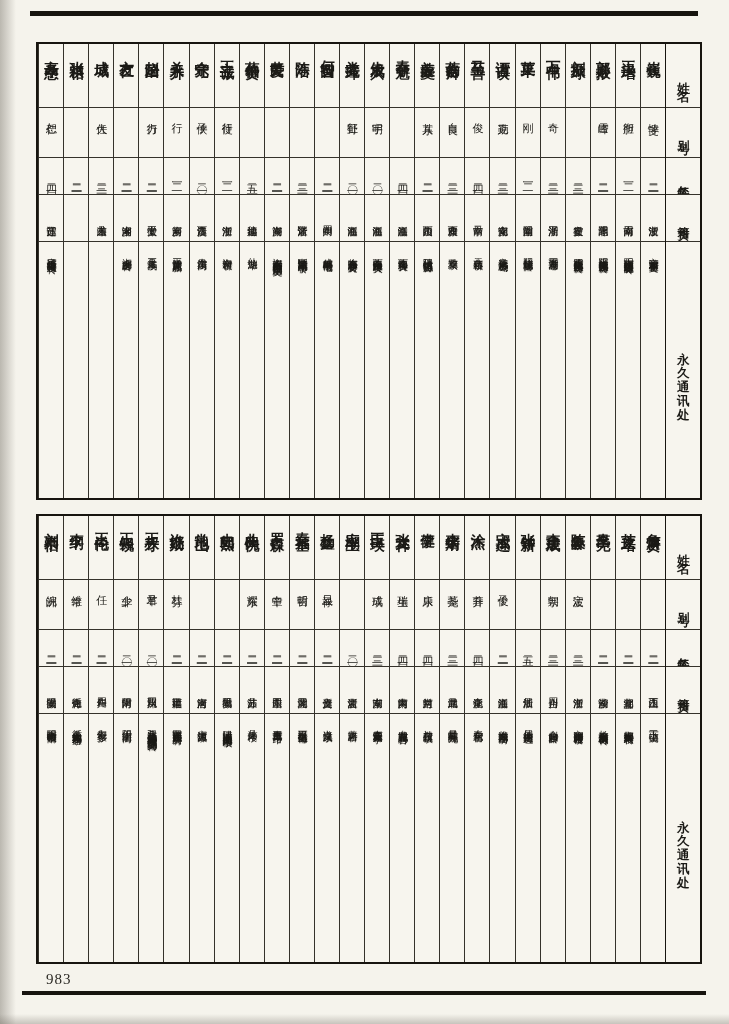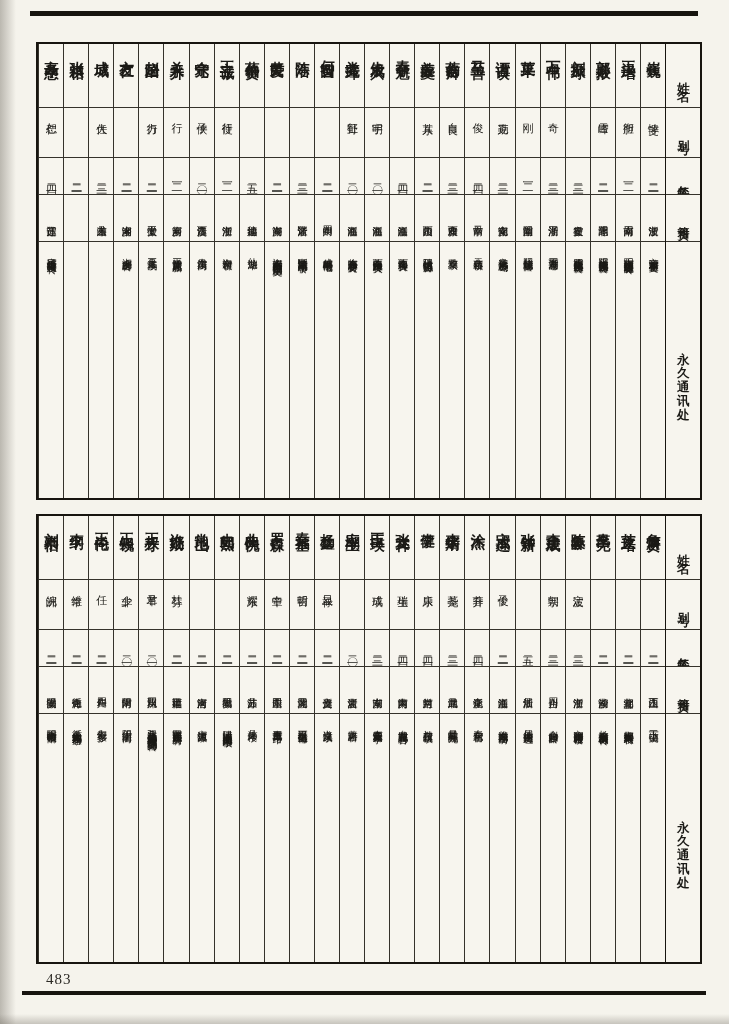--- a/index.html
+++ b/index.html
@@ -430,17 +430,17 @@
           <div class="cell cell-name">刘崇伯</div>
           <div class="cell cell-alias">皖洲</div>
           <div class="cell cell-age">二二</div>
           <div class="cell cell-native">安徽涡阳</div>
           <div class="cell cell-address">涡阳曹市镇南号收</div>
         </div>
       </div>
 
   </div>
 
-  <div class="page-num">483</div>
+  <div class="page-num">983</div>
 
   <div class="rule-bottom"></div>
 
 </div>
 
 </body></html>

